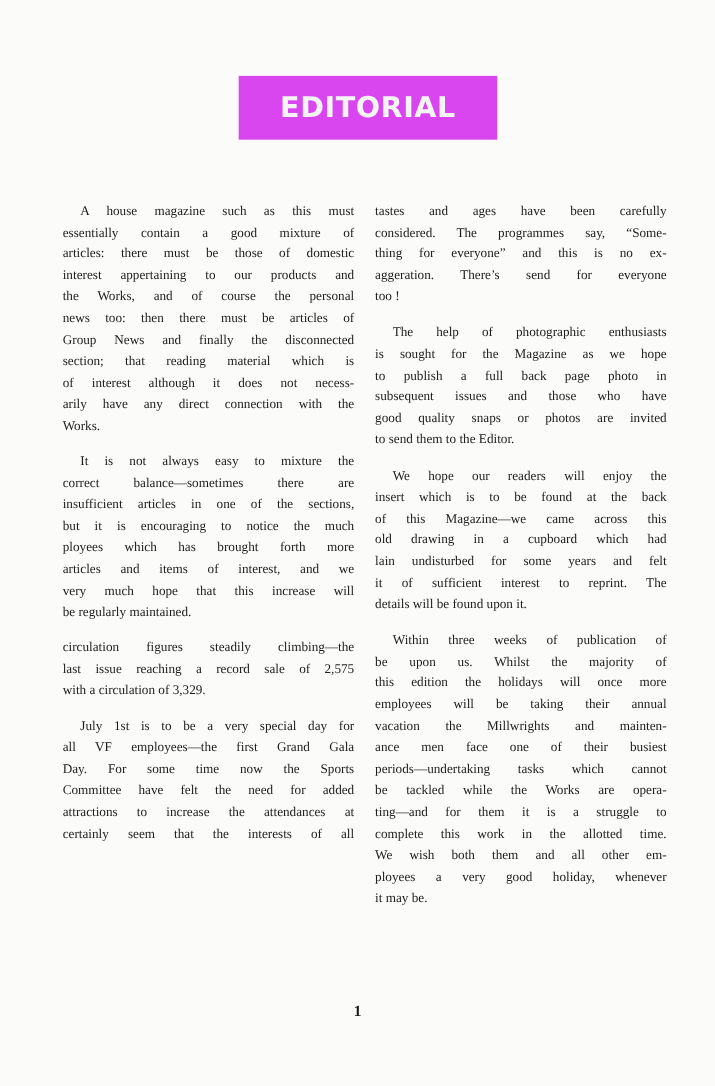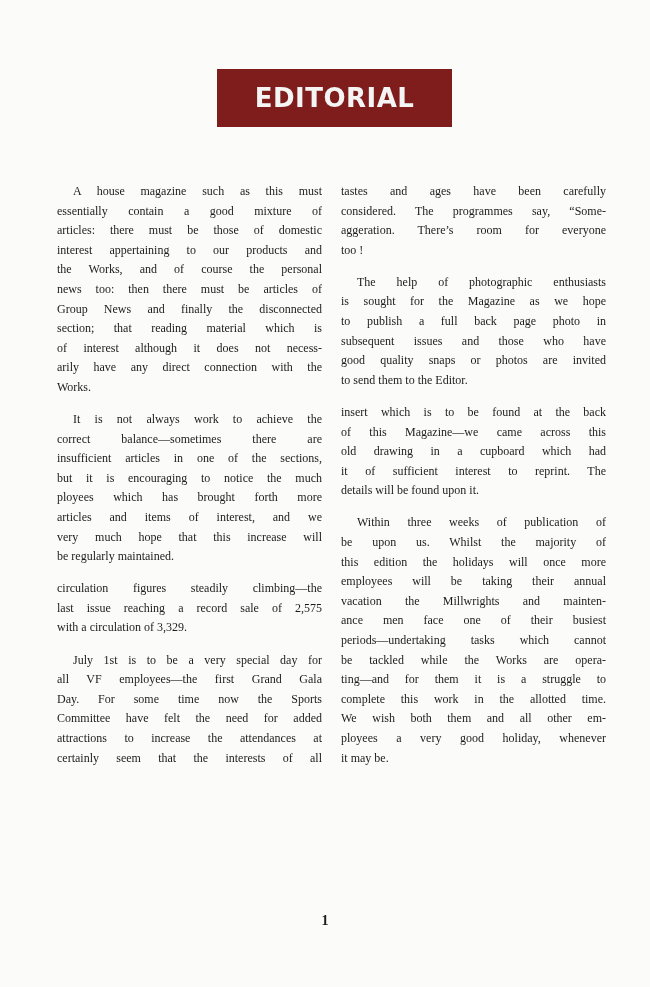--- a/index.html
+++ b/index.html
@@ -8,21 +8,21 @@
     background: #fbfbfa;
     position: relative;
     overflow: hidden;
     font-family: "Liberation Serif", "DejaVu Serif", serif;
     color: #1c1c1c;
   }
   .banner {
     position: absolute;
     left: 217px; top: 69px;
     width: 235px; height: 58px;
-    background: #7f1d1d;
+    background: #d946ef;
     display: flex; align-items: center; justify-content: center;
   }
   .banner-title {
     font-family: "DejaVu Sans", "Liberation Sans", sans-serif;
     font-weight: bold;
     color: #f4f4f4;
     font-size: 26px;
     letter-spacing: 0.5px;
   }
   .column {
@@ -67,21 +67,21 @@
       <span class="line">interest appertaining to our products and</span>
       <span class="line">the Works, and of course the personal</span>
       <span class="line">news too: then there must be articles of</span>
       <span class="line">Group News and finally the disconnected</span>
       <span class="line">section; that reading material which is</span>
       <span class="line">of interest although it does not necess-</span>
       <span class="line">arily have any direct connection with the</span>
       <span class="line last">Works.</span>
     </div>
     <div class="para">
-      <span class="line indent">It is not always work to achieve the</span>
+      <span class="line indent">It is not always easy to mixture the</span>
       <span class="line">correct balance—sometimes there are</span>
       <span class="line">insufficient articles in one of the sections,</span>
       <span class="line">but it is encouraging to notice the much</span>
       <span class="line">ployees which has brought forth more</span>
       <span class="line">articles and items of interest, and we</span>
       <span class="line">very much hope that this increase will</span>
       <span class="line last">be regularly maintained.</span>
     </div>
     <div class="para">
       <span class="line">circulation figures steadily climbing—the</span>
@@ -94,35 +94,38 @@
       <span class="line">Day. For some time now the Sports</span>
       <span class="line">Committee have felt the need for added</span>
       <span class="line">attractions to increase the attendances at</span>
       <span class="line">certainly seem that the interests of all</span>
     </div>
   </div>
 <div class="column col-right">
     <div class="para">
       <span class="line">tastes and ages have been carefully</span>
       <span class="line">considered. The programmes say, “Some-</span>
-      <span class="line">aggeration. There’s room for everyone</span>
+      <span class="line">thing for everyone” and this is no ex-</span>
+      <span class="line">aggeration. There’s send for everyone</span>
       <span class="line last">too !</span>
     </div>
     <div class="para">
       <span class="line indent">The help of photographic enthusiasts</span>
       <span class="line">is sought for the Magazine as we hope</span>
       <span class="line">to publish a full back page photo in</span>
       <span class="line">subsequent issues and those who have</span>
       <span class="line">good quality snaps or photos are invited</span>
       <span class="line last">to send them to the Editor.</span>
     </div>
     <div class="para">
+      <span class="line indent">We hope our readers will enjoy the</span>
       <span class="line">insert which is to be found at the back</span>
       <span class="line">of this Magazine—we came across this</span>
       <span class="line">old drawing in a cupboard which had</span>
+      <span class="line">lain undisturbed for some years and felt</span>
       <span class="line">it of sufficient interest to reprint. The</span>
       <span class="line last">details will be found upon it.</span>
     </div>
     <div class="para">
       <span class="line indent">Within three weeks of publication of</span>
       <span class="line">be upon us. Whilst the majority of</span>
       <span class="line">this edition the holidays will once more</span>
       <span class="line">employees will be taking their annual</span>
       <span class="line">vacation the Millwrights and mainten-</span>
       <span class="line">ance men face one of their busiest</span>

